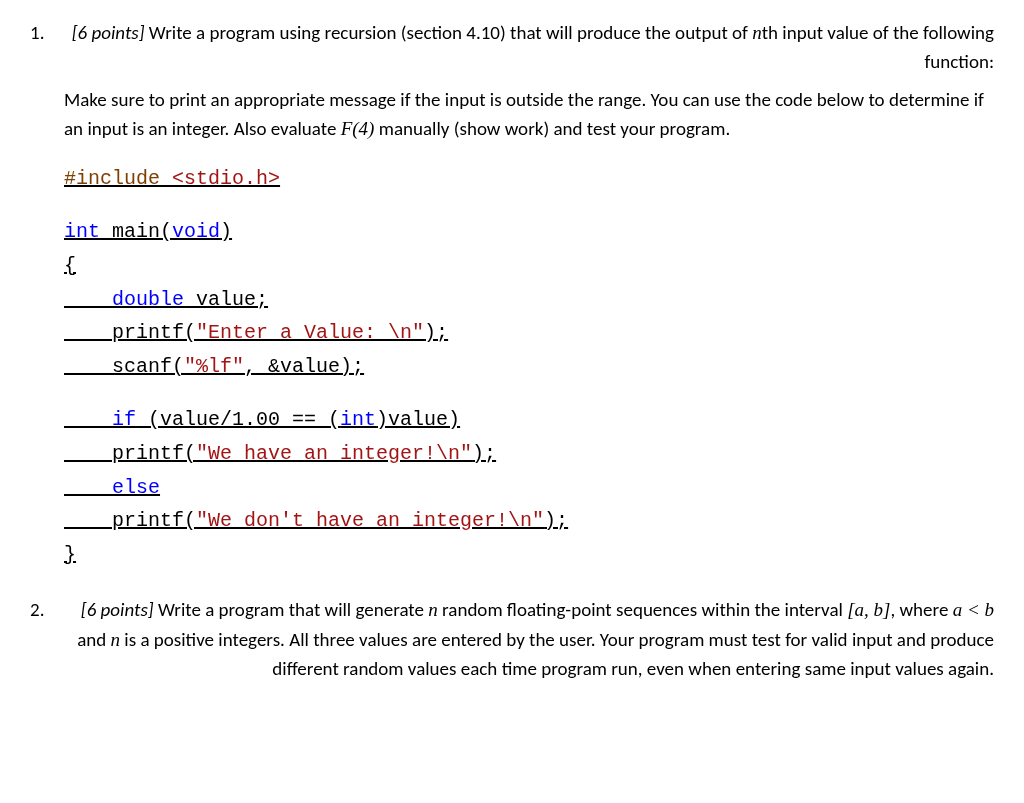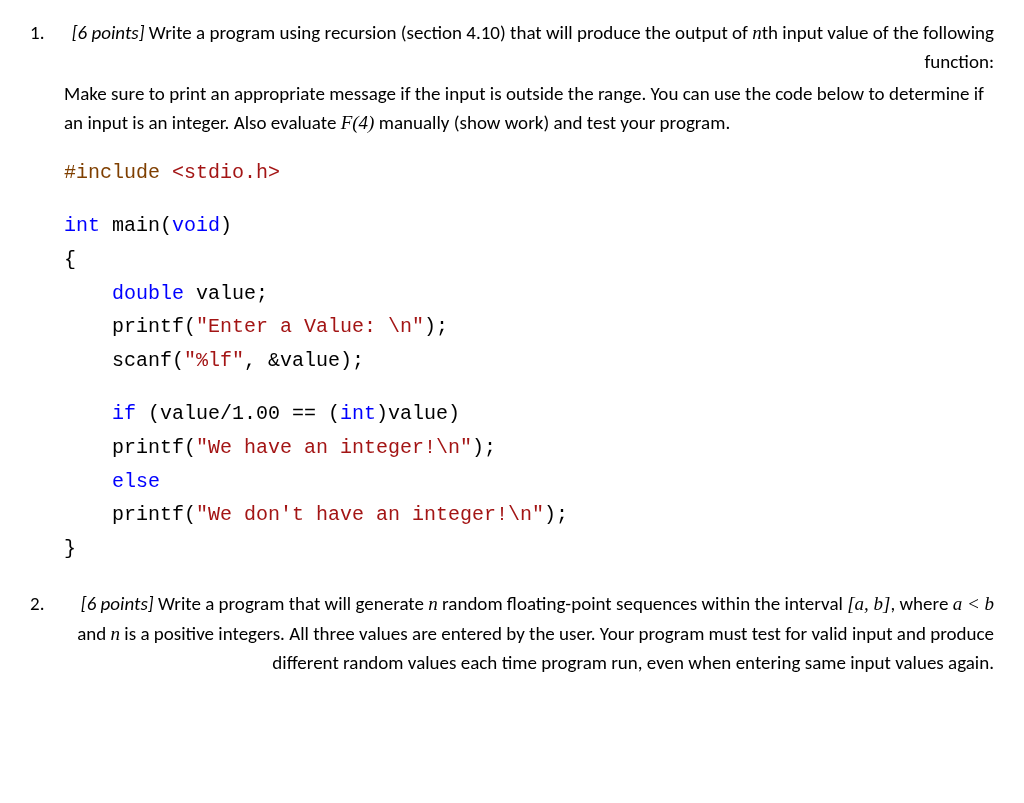--- a/index.html
+++ b/index.html
@@ -38,33 +38,34 @@
       padding-left: 32px;
       font-family: 'Cambria Math', 'Times New Roman', serif;
       font-style: italic;
       margin-top: 2px;
       margin-bottom: 14px;
     }
     .formula-line .upright {
       font-style: normal;
     }
     .para {
-      margin-top: 2px;
+      margin-top: 8px;
       margin-bottom: 2px;
     }
     .q-indent {
       margin-left: 34px;
     }
     .code-block {
       font-family: 'Courier New', Courier, monospace;
       font-size: 20px;
       line-height: 1.68;
       margin-top: 18px;
       margin-left: 34px;
       white-space: pre;
+      text-decoration: underline;
     }
     .kw { color: #0000ff; }
     .pp { color: #7f3f00; }
     .str { color: #a31515; }
     .hdr { color: #a31515; }
     .gap { display: block; height: 20px; }
     .math-i { font-style: italic; font-family: 'Cambria Math','Times New Roman',serif; }
   </style>
 </head>
 <body>

